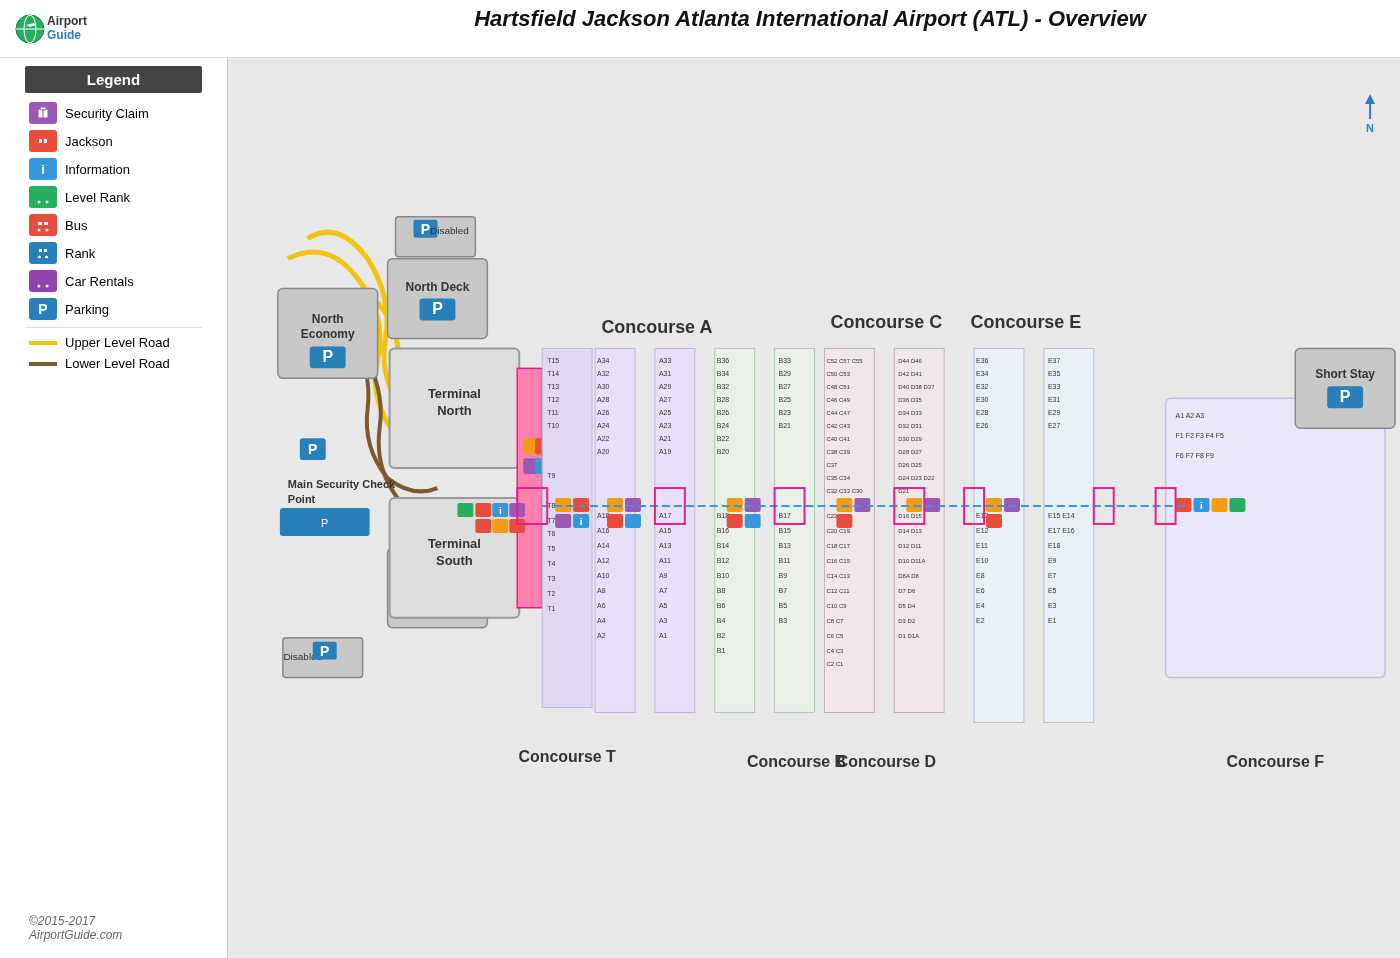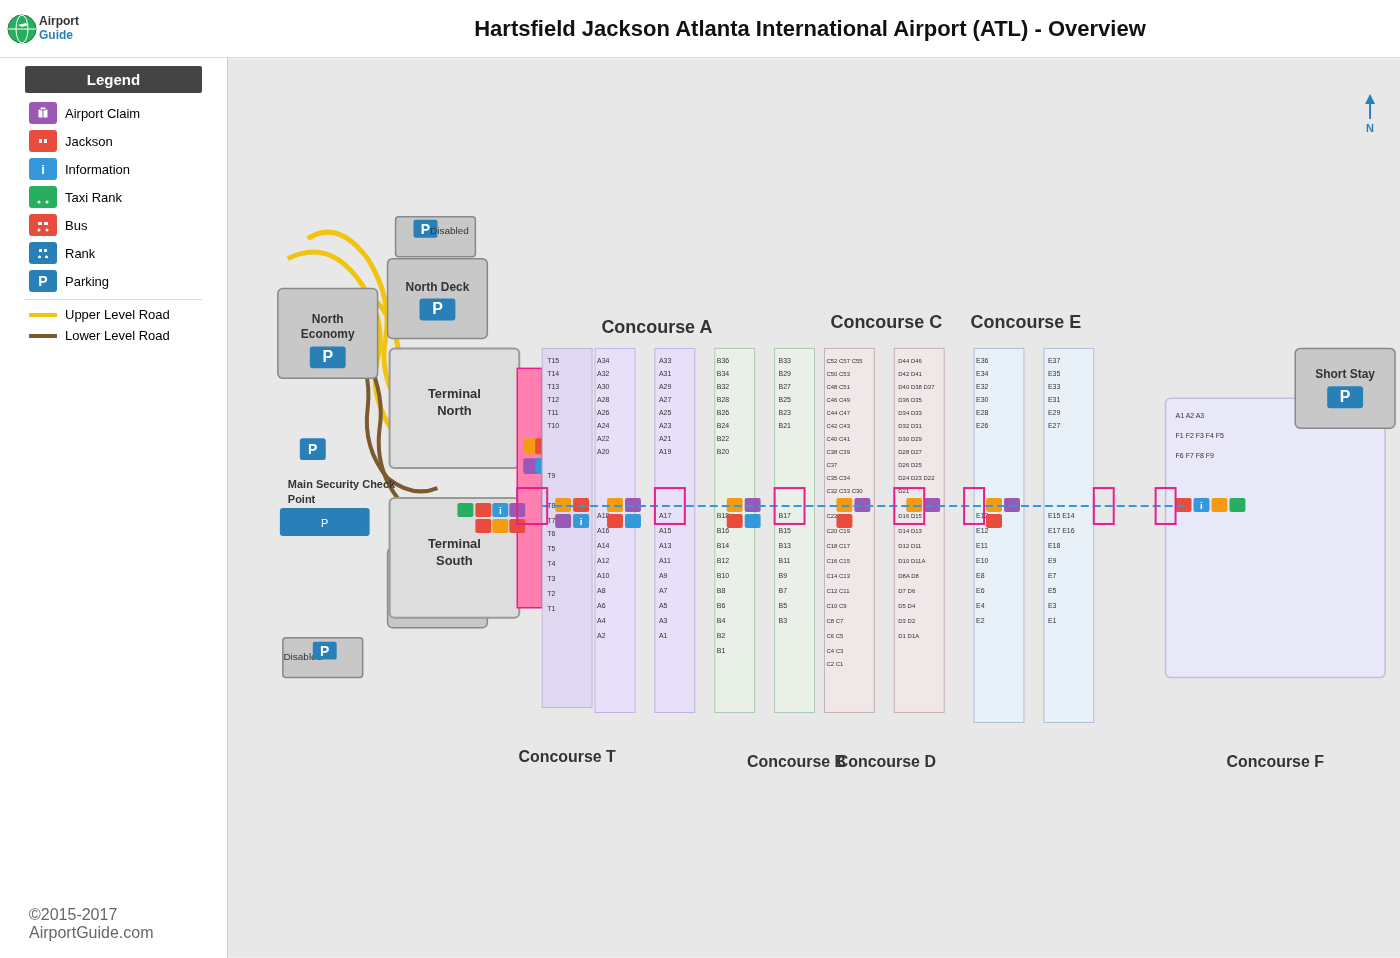--- a/index.html
+++ b/index.html
@@ -9,34 +9,34 @@
       font-family: Arial, sans-serif;
       background: #fff;
       overflow: hidden;
       display: flex;
       flex-direction: column;
     }
 
     
     #header {
       display: flex;
-      align-items: center;
-      padding: 6px 4px;
+      padding: 6px 12px;
       background: #fff;
       border-bottom: 1px solid #ddd;
       height: 58px;
     }
     #logo-area {
       display: flex;
       align-items: center;
       width: 220px;
     }
     #page-title-area {
       flex: 1;
       text-align: center;
+      font-style: italic;
     }
     #page-title-area h1 {
       font-size: 22px;
       font-weight: bold;
       color: #111;
     }
 
     
     #main {
       display: flex;
@@ -106,22 +106,23 @@
 
     .legend-divider {
       height: 1px;
       background: #ddd;
       margin: 4px 8px;
     }
 
     .copyright {
       margin-top: auto;
       padding: 8px 12px;
-      font-size: 16px;
+      font-size: 12px;
       color: #666;
+      font-style: italic;
     }
 
     
     #map-container {
       flex: 1;
       position: relative;
       background: #f0f0f0;
       overflow: hidden;
     }
 
@@ -159,21 +160,21 @@
 
 
     <div class="legend-item">
       <div class="legend-icon icon-baggage">
         <svg width="18" height="18" viewBox="0 0 18 18">
             <rect x="4" y="5" width="10" height="9" rx="1" fill="#fff" stroke="#9b59b6" stroke-width="1"></rect>
             <rect x="6" y="3" width="6" height="3" rx="1" fill="#fff" stroke="#9b59b6" stroke-width="1"></rect>
             <line x1="9" y1="5" x2="9" y2="14" stroke="#9b59b6" stroke-width="1"></line>
           </svg>
       </div>
-      <span>Airport Claim</span>
+      <span>Security Claim</span>
     </div>
 
     <div class="legend-item">
       <div class="legend-icon icon-security">
         <svg width="18" height="18" viewBox="0 0 18 18">
             <rect x="2" y="4" width="14" height="10" rx="1" fill="#e74c3c"></rect>
             <rect x="5" y="7" width="3" height="4" rx="0.5" fill="#fff"></rect>
             <rect x="10" y="7" width="3" height="4" rx="0.5" fill="#fff"></rect>
           </svg>
       </div>
@@ -192,21 +193,21 @@
 
     <div class="legend-item">
       <div class="legend-icon icon-taxi">
         <svg width="18" height="18" viewBox="0 0 18 18">
             <rect x="2" y="7" width="14" height="7" rx="1" fill="#27ae60"></rect>
             <path d="M4 7 L5 4 L13 4 L14 7Z" fill="#27ae60"></path>
             <circle cx="5" cy="14" r="1.5" fill="#fff"></circle>
             <circle cx="13" cy="14" r="1.5" fill="#fff"></circle>
           </svg>
       </div>
-      <span>Taxi Rank</span>
+      <span>Level Rank</span>
     </div>
 
     <div class="legend-item">
       <div class="legend-icon icon-bus">
         <svg width="18" height="18" viewBox="0 0 18 18">
             <rect x="2" y="4" width="14" height="10" rx="2" fill="#e74c3c"></rect>
             <rect x="4" y="6" width="4" height="3" rx="0.5" fill="#fff"></rect>
             <rect x="10" y="6" width="4" height="3" rx="0.5" fill="#fff"></rect>
             <circle cx="5" cy="14" r="1.5" fill="#fff"></circle>
             <circle cx="13" cy="14" r="1.5" fill="#fff"></circle>
@@ -222,20 +223,31 @@
             <rect x="5" y="5" width="3" height="3" rx="0.5" fill="#fff"></rect>
             <rect x="10" y="5" width="3" height="3" rx="0.5" fill="#fff"></rect>
             <circle cx="5.5" cy="13" r="1.5" fill="#fff"></circle>
             <circle cx="12.5" cy="13" r="1.5" fill="#fff"></circle>
             <line x1="5" y1="15" x2="13" y2="15" stroke="#2980b9" stroke-width="1.5"></line>
           </svg>
       </div>
       <span>Rank</span>
     </div>
 
+    <div class="legend-item">
+      <div class="legend-icon icon-car">
+        <svg width="18" height="18" viewBox="0 0 18 18">
+            <rect x="2" y="8" width="14" height="6" rx="1" fill="#8e44ad"></rect>
+            <path d="M4 8 L5.5 5 L12.5 5 L14 8Z" fill="#8e44ad"></path>
+            <circle cx="5" cy="14" r="1.5" fill="#fff"></circle>
+            <circle cx="13" cy="14" r="1.5" fill="#fff"></circle>
+          </svg>
+      </div>
+      <span>Car Rentals</span>
+    </div>
 
     <div class="legend-item">
       <div class="legend-icon icon-parking">
         <svg width="18" height="18" viewBox="0 0 18 18">
             <rect x="2" y="2" width="14" height="14" rx="2" fill="#2980b9"></rect>
             <text x="9" y="14" text-anchor="middle" font-family="Arial" font-size="14" font-weight="bold" fill="#fff">P</text>
           </svg>
       </div>
       <span>Parking</span>
     </div>

